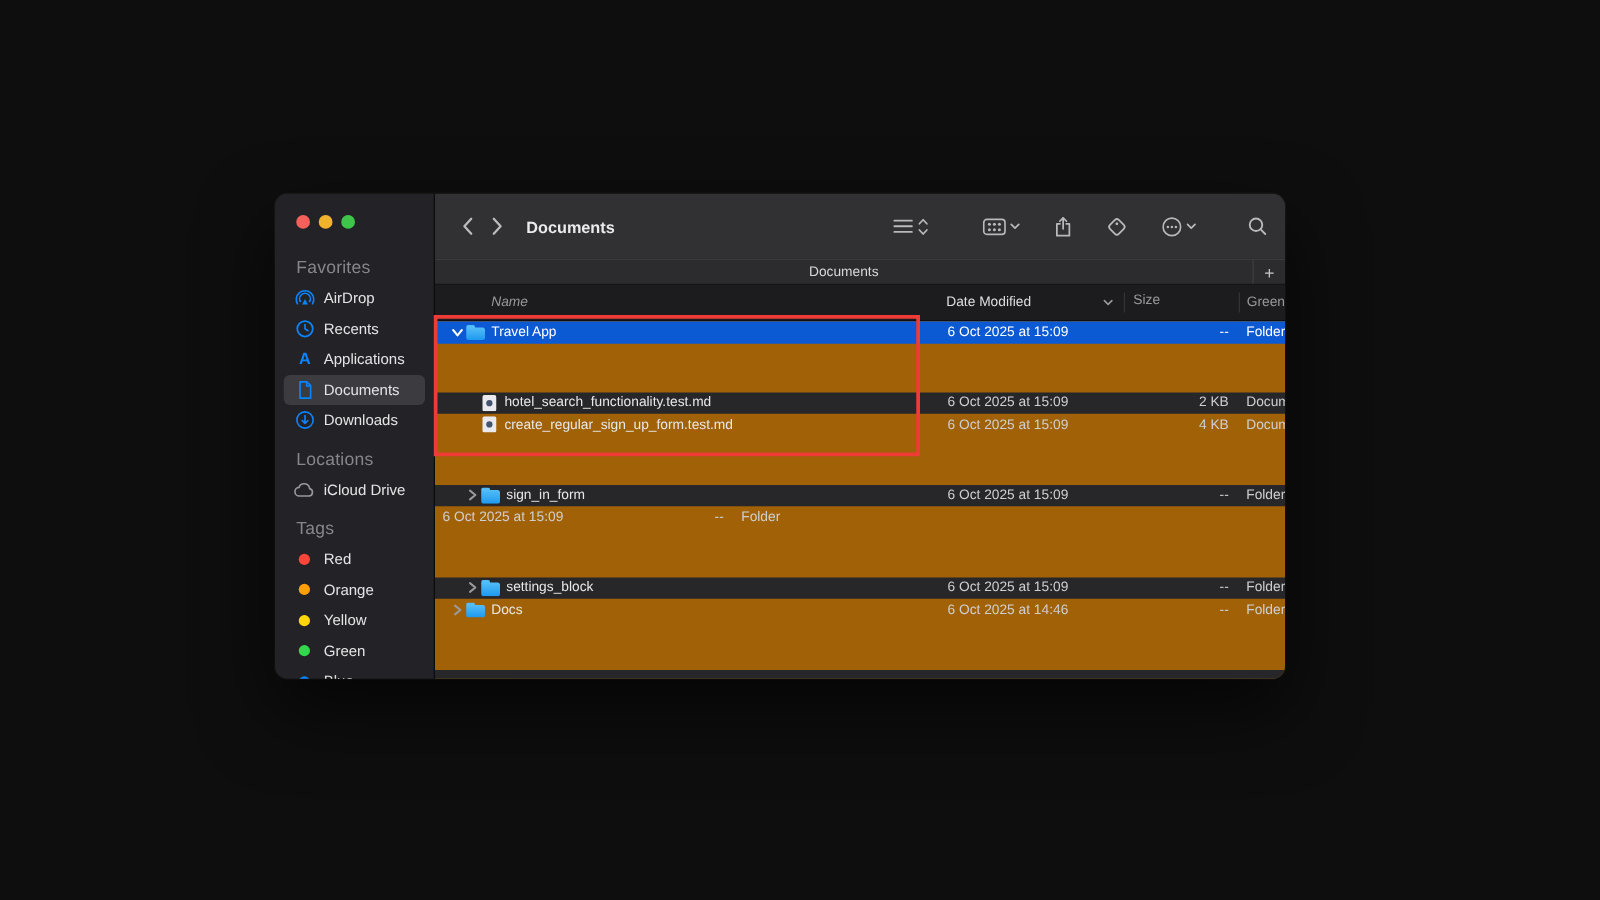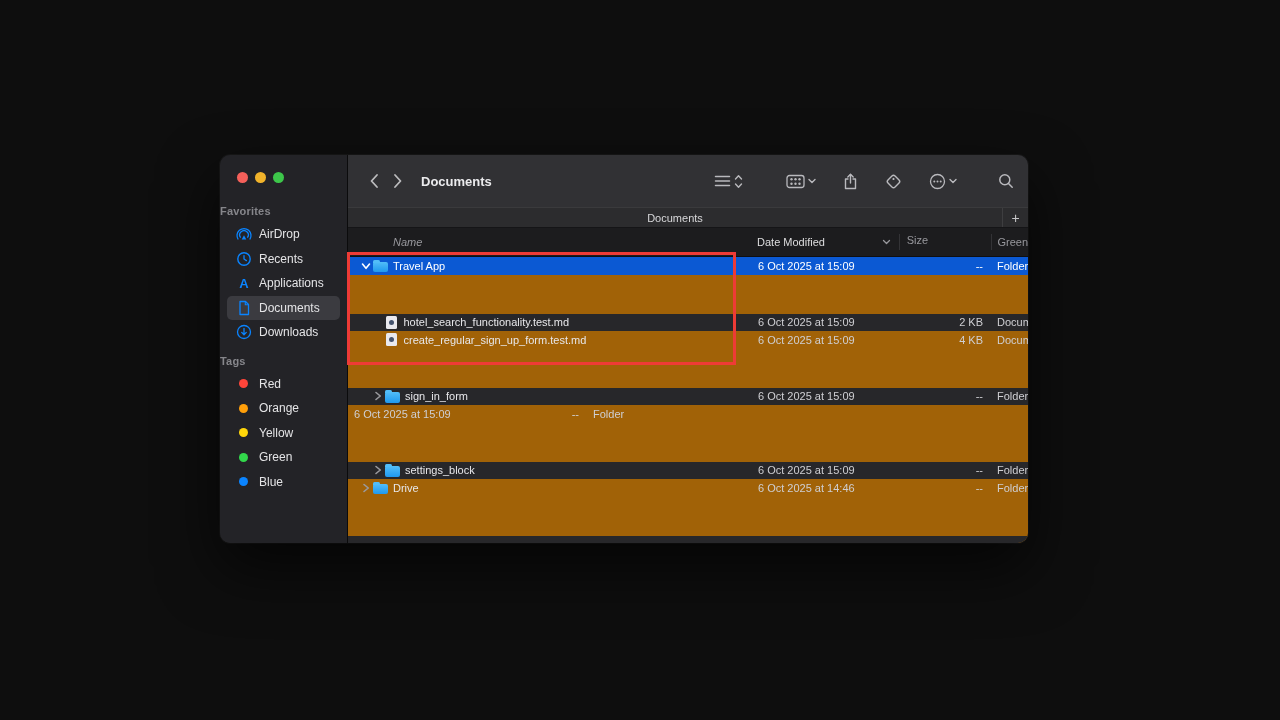--- a/index.html
+++ b/index.html
@@ -9,21 +9,21 @@
   .window { position:absolute; left:220px; top:155px; width:808px; height:388px;
             border-radius:10px; background:#1d1d1f; overflow:hidden; display:flex;
             box-shadow:0 25px 60px rgba(0,0,0,.65), 0 0 0 1px rgba(255,255,255,.04); }
 
   
   .sidebar { width:128px; flex:none; background:#232327; border-right:1px solid #0b0b0c; position:relative; }
   .traffic { display:flex; gap:7px; padding:17px 0 0 17px; }
   .tl-dot { width:11px; height:11px; border-radius:50%; cursor:default; }
   .side-sections { margin-top:22px; }
   .side-section { margin-bottom:10px; }
-  .side-title { font-size:11px; font-weight:700; color:#86868b; margin-bottom:5px; letter-spacing:.2px; }
+  .side-title { font-size:14px; font-weight:400; color:#86868b; padding-left:17px; margin-bottom:5px; letter-spacing:.2px; }
   .side-item { height:24.5px; display:flex; align-items:center; gap:7px; margin:0 7px; padding-left:8px;
                border-radius:5px; font-size:12px; color:#e4e4e6; white-space:nowrap; }
   .side-item.selected { background:#3b3b40; }
   .side-icon { width:17px; height:16px; flex:none; display:flex; align-items:center; justify-content:center; color:#0a84ff; }
   .side-icon.gray { color:#98989d; }
   .tag-dot { width:9px; height:9px; border-radius:50%; }
 
   
   .main { flex:1; min-width:0; display:flex; flex-direction:column; }
   .toolbar { height:52px; background:#313134; display:flex; align-items:center; padding:0 14px; flex:none; }
@@ -132,20 +132,31 @@
             <span class="side-icon">
               <svg width="16" height="16" viewBox="0 0 16 16">
                 <circle cx="8" cy="8" r="6.5" fill="none" stroke="currentColor" stroke-width="1.3"></circle>
                 <path d="M8 4.5 V10.5 M5.7 8.4 L8 10.8 L10.3 8.4" fill="none" stroke="currentColor" stroke-width="1.3" stroke-linecap="round" stroke-linejoin="round"></path>
               </svg>
             </span>
             <span>Downloads</span>
           </div>
         </div>
         <div class="side-section">
+          <div class="side-title">Locations</div>
+          <div class="side-item">
+            <span class="side-icon gray">
+              <svg width="17" height="14" viewBox="0 0 17 14">
+                <path d="M4.6 11.8 h7.6 a3 3 0 0 0 .5 -5.9 A4.4 4.4 0 0 0 4.2 4.9 A3 3 0 0 0 4.6 11.8 Z" fill="none" stroke="currentColor" stroke-width="1.3" stroke-linejoin="round"></path>
+              </svg>
+            </span>
+            <span>iCloud Drive</span>
+          </div>
+        </div>
+        <div class="side-section">
           <div class="side-title">Tags</div>
           <div class="side-item">
             <span class="side-icon">
               <span class="tag-dot" style="background: rgb(255, 69, 58);"></span>
             </span>
             <span>Red</span>
           </div>
           <div class="side-item">
             <span class="side-icon">
               <span class="tag-dot" style="background: rgb(255, 159, 10);"></span>
@@ -366,21 +377,21 @@
           <span class="cell-kind">Folder</span>
         </div>
         <div class="row lvl0">
           <span class="cell-name">
             <span class="disclosure">
               <svg width="8" height="10" viewBox="0 0 8 10">
                 <path d="M2 1.5 L6.3 5 L2 8.5" fill="none" stroke="currentColor" stroke-width="1.6" stroke-linecap="round" stroke-linejoin="round"></path>
               </svg>
             </span>
             <span class="file-icon folder-ic"></span>
-            <span class="fname">Drive</span>
+            <span class="fname">Docs</span>
           </span>
           <span class="cell-date">6 Oct 2025 at 14:46</span>
           <span class="cell-size">--</span>
           <span class="cell-kind">Folder</span>
         </div>
         <div class="row alt"></div>
         <div class="row"></div>
         <div class="row alt"></div>
         <div class="row"></div>
         <div class="row alt"></div>

